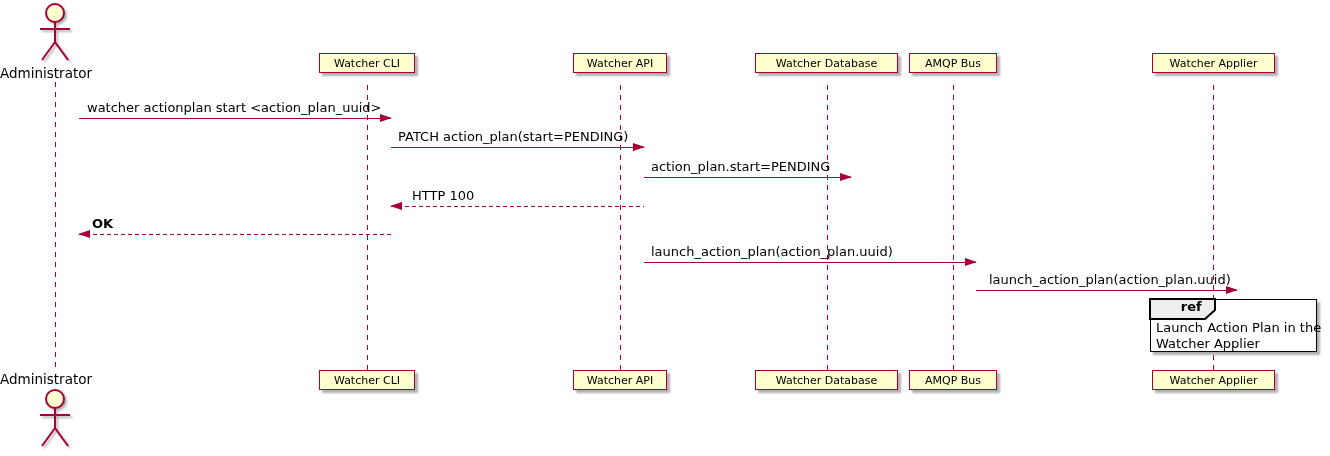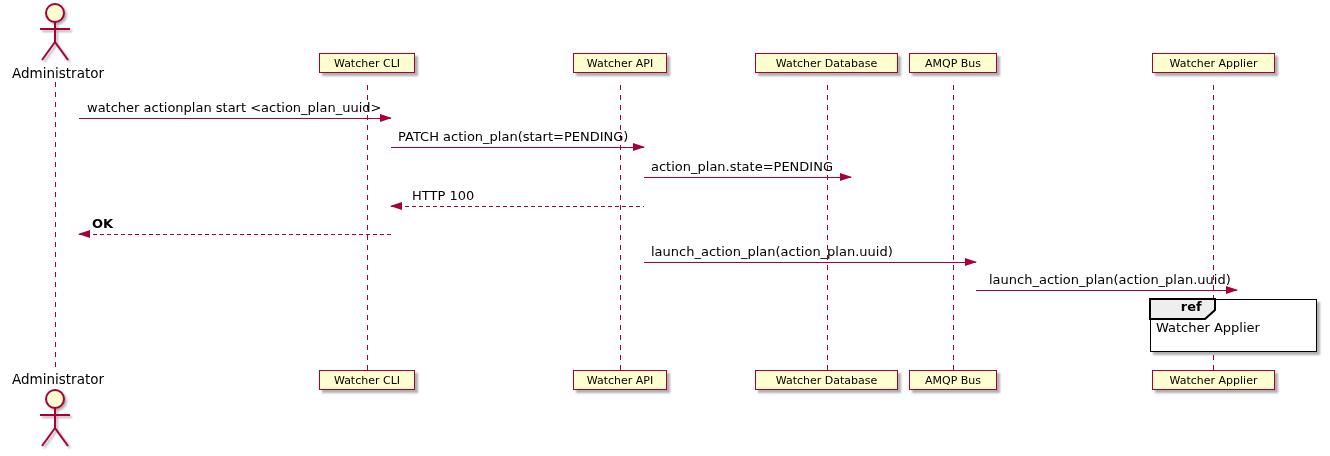--- a/index.html
+++ b/index.html
@@ -41,21 +41,21 @@
   }
   .msg .head {
     position: absolute; top: -4.5px; width: 0; height: 0;
     border-top: 4.5px solid transparent; border-bottom: 4.5px solid transparent;
   }
   .msg .head.right { right: -1px; border-left: 12px solid var(--line,#A80036); }
   .msg .head.left  { left: -1px;  border-right: 12px solid var(--line,#A80036); }
   
   .actor-figure { position: absolute; left: 35px; width: 40px; height: 62px; filter: drop-shadow(2.5px 2.5px 1px rgba(80,80,80,0.45)); }
   .actor-label {
-    position: absolute; left: 58px; transform: translateX(-50%);
+    position: absolute; left: 46px; transform: translateX(-50%);
     font-size: 13.5px; white-space: nowrap;
   }
   
   .ref {
     position: absolute; left: 1150px; top: 299px; width: 167px; height: 53px;
     box-sizing: border-box;
     background: #ffffff;
     border: 1.8px solid #000;
     box-shadow: 3px 3px 2px rgba(80,80,80,0.45);
   }
@@ -115,21 +115,21 @@
 
   <div class="msg" style="left:367px; top:147px; width:253px;">
     <div class="line solid"></div>
     <div class="head right"></div>
     <span class="lbl" style="left:7px;">PATCH action_plan(start=PENDING)</span>
   </div>
 
   <div class="msg" style="left:620px; top:177px; width:207px;">
     <div class="line solid"></div>
     <div class="head right"></div>
-    <span class="lbl" style="left:7px;">action_plan.state=PENDING</span>
+    <span class="lbl" style="left:7px;">action_plan.start=PENDING</span>
   </div>
 
   <div class="msg" style="left:367px; top:206px; width:253px;">
     <div class="line dashed"></div>
     <div class="head left"></div>
     <span class="lbl" style="left:21px;">HTTP 100</span>
   </div>
 
   <div class="msg" style="left:55px;  top:234px; width:312px;">
     <div class="line dashed"></div>
@@ -150,20 +150,21 @@
   </div>
 
   <div class="ref">
     <div class="ref-tab">
       <svg width="68" height="22" viewBox="0 0 68 22">
         <path d="M1,1 H66 V12 L56,21 H1 Z" style="fill:var(--ref-tab-fill,#EEEEEE); stroke:#000;" stroke-width="2"></path>
       </svg>
       <span class="kw">ref</span>
     </div>
     <div class="ref-text">
+      <div>Launch Action Plan in the</div>
       <div>Watcher Applier</div>
     </div>
   </div>
 
   <div class="pbox" style="left:319px;  top:370px; width:96px;">
       <span>Watcher CLI</span>
     </div>
   <div class="pbox" style="left:573px;  top:370px; width:94px;">
       <span>Watcher API</span>
     </div>

